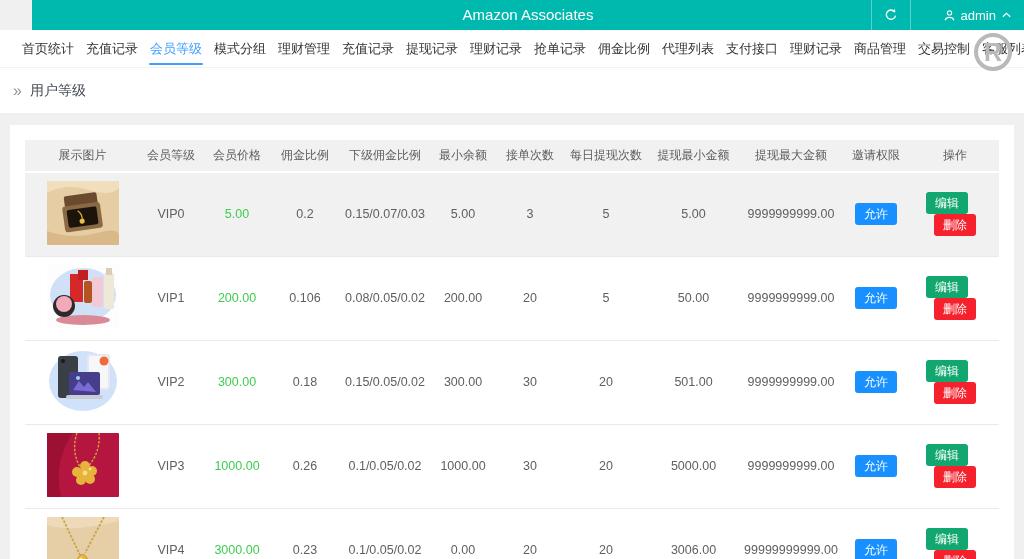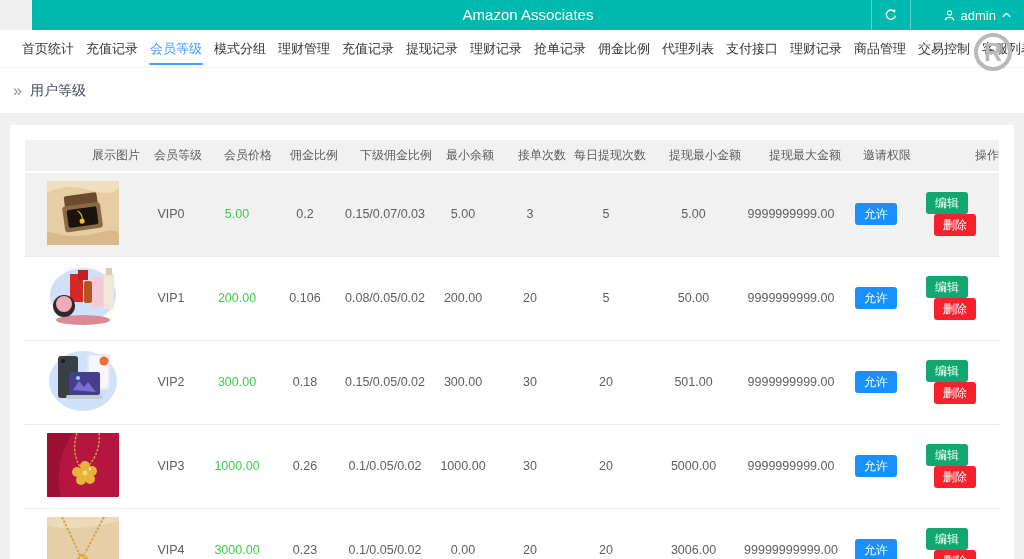--- a/index.html
+++ b/index.html
@@ -33,21 +33,21 @@
   .crumbbar { height:45px; background:#fff; display:flex; align-items:center; padding-left:13px; gap:8px; }
   .crumb-icon { color:#8d96a5; font-size:16px; line-height:1; }
   .crumb-label { color:#424a54; font-size:14px; }
 
   
   .page { padding:12px 10px 0 10px; height:calc(559px - 113px); }
   .card { background:#fff; height:600px; padding:15px; }
 
   table { width:100%; border-collapse:collapse; table-layout:fixed; }
   thead th { background:#f1f1f1; height:32px; font-weight:400; font-size:12px; color:#5d5d5d;
-    border-bottom:2px solid #fff; text-align:right; }
+    border-bottom:2px solid #fff; text-align:center; }
   tbody td { height:84px; text-align:center; font-size:12.5px; color:#606060; vertical-align:middle; }
   tbody tr + tr td { border-top:1px solid #e9e9e9; }
   tbody tr.highlighted td { background:#f1f1f1; }
 
   .col-img{width:115px}.col-level{width:62px}.col-price{width:70px}.col-comm{width:66px}
   .col-subcomm{width:94px}.col-minbal{width:62px}.col-orders{width:72px}.col-daily{width:80px}
   .col-wmin{width:95px}.col-wmax{width:100px}.col-invite{width:70px}.col-act{width:88px}
 
   .price { color:var(--price,#3ecc4f); }
   .prod-img { display:inline-block; width:72px; height:64px; overflow:hidden; border-radius:1px; }

